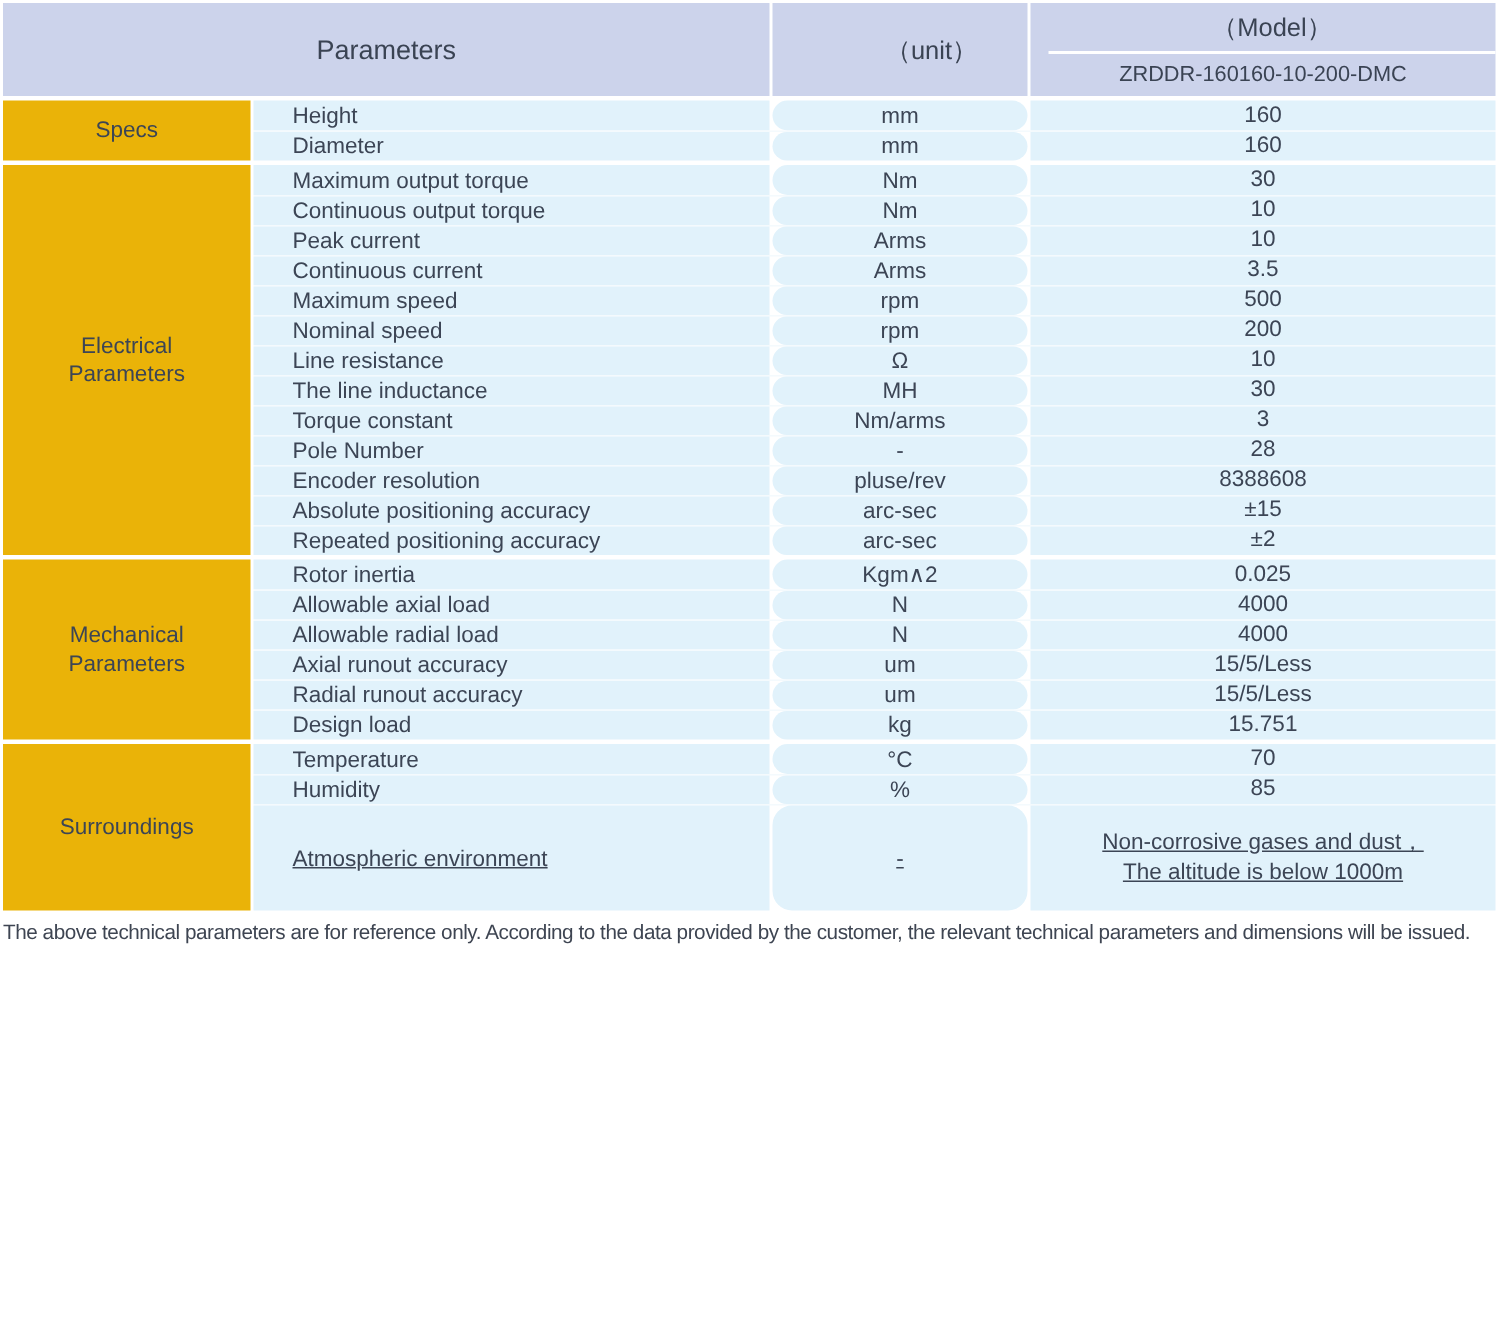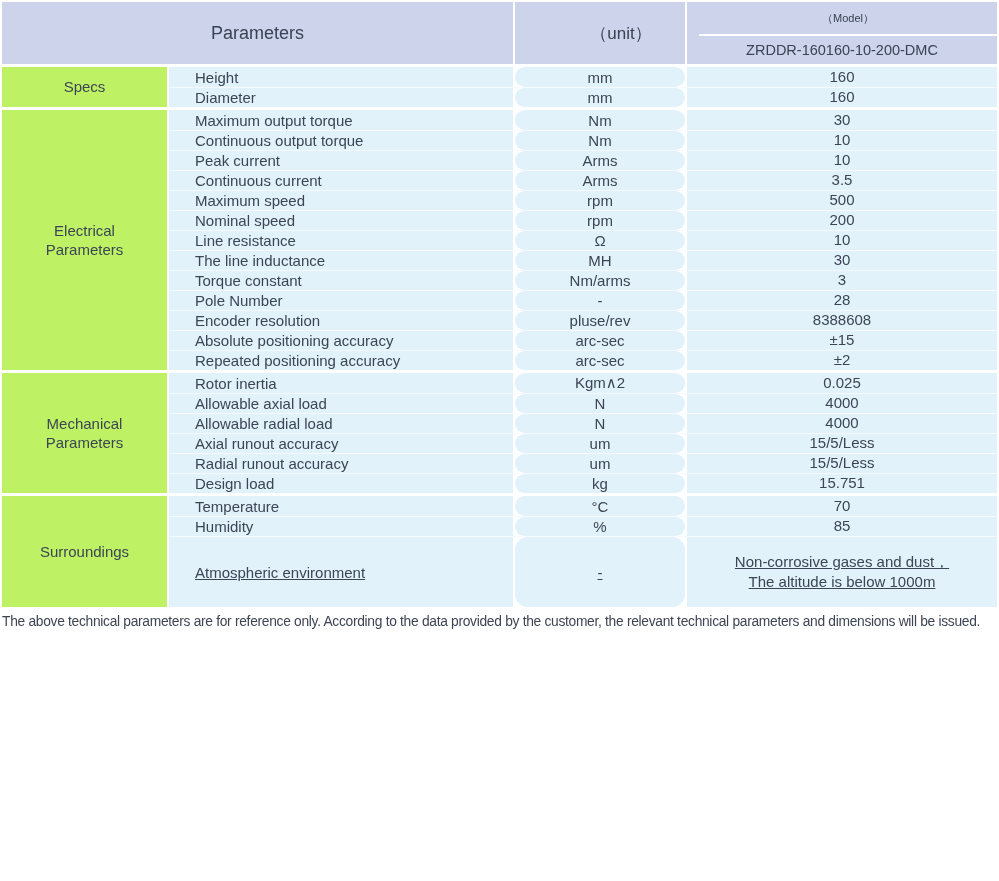--- a/index.html
+++ b/index.html
@@ -24,31 +24,31 @@
     background: #ccd3eb;
     display: flex; align-items: center; justify-content: center;
     color: #3a4353;
   }
   .h-params { width: 511px; margin-right: 2px; font-size: 18px; }
   .h-unit   { width: 170px; margin-right: 2px; font-size: 17px; padding-left: 42px; }
   .h-model  { flex: 1; display: flex; flex-direction: column; background: #ccd3eb; }
   .h-model-top {
     height: 34px; border-bottom: 2px solid #ffffff;
     display: flex; align-items: center; justify-content: center;
-    font-size: 11px; color: #3a4353; margin-left: 12px;
+    font-size: 17px; color: #3a4353; margin-left: 12px;
   }
   .h-model-bottom {
     flex: 1; display: flex; align-items: center; justify-content: center;
     font-size: 14.5px; color: #3a4353;
   }
 
   
   .section { display: flex; margin-bottom: 3px; }
   .group-cell {
-    width: 165px; margin-right: 2px; background: #bef264;
+    width: 165px; margin-right: 2px; background: #eab308;
     display: flex; align-items: center; justify-content: center;
     text-align: center; font-size: 15px; line-height: 1.3; padding: 0 24px;
   }
   .rows { flex: 1; display: flex; flex-direction: column; }
   .row { display: flex; height: 20px; }
   .row + .row { border-top: 1px solid #f4fafd; }
   .row.tall { height: 71px; text-decoration: underline; }
   .cell { display: flex; align-items: center; background: #e1f2fb; font-size: 15px; }
   .c-param { width: 344px; margin-right: 2px; padding-left: 26px; }
   .c-unit  { width: 170px; margin-right: 2px; justify-content: center; border-radius: 13px; }

